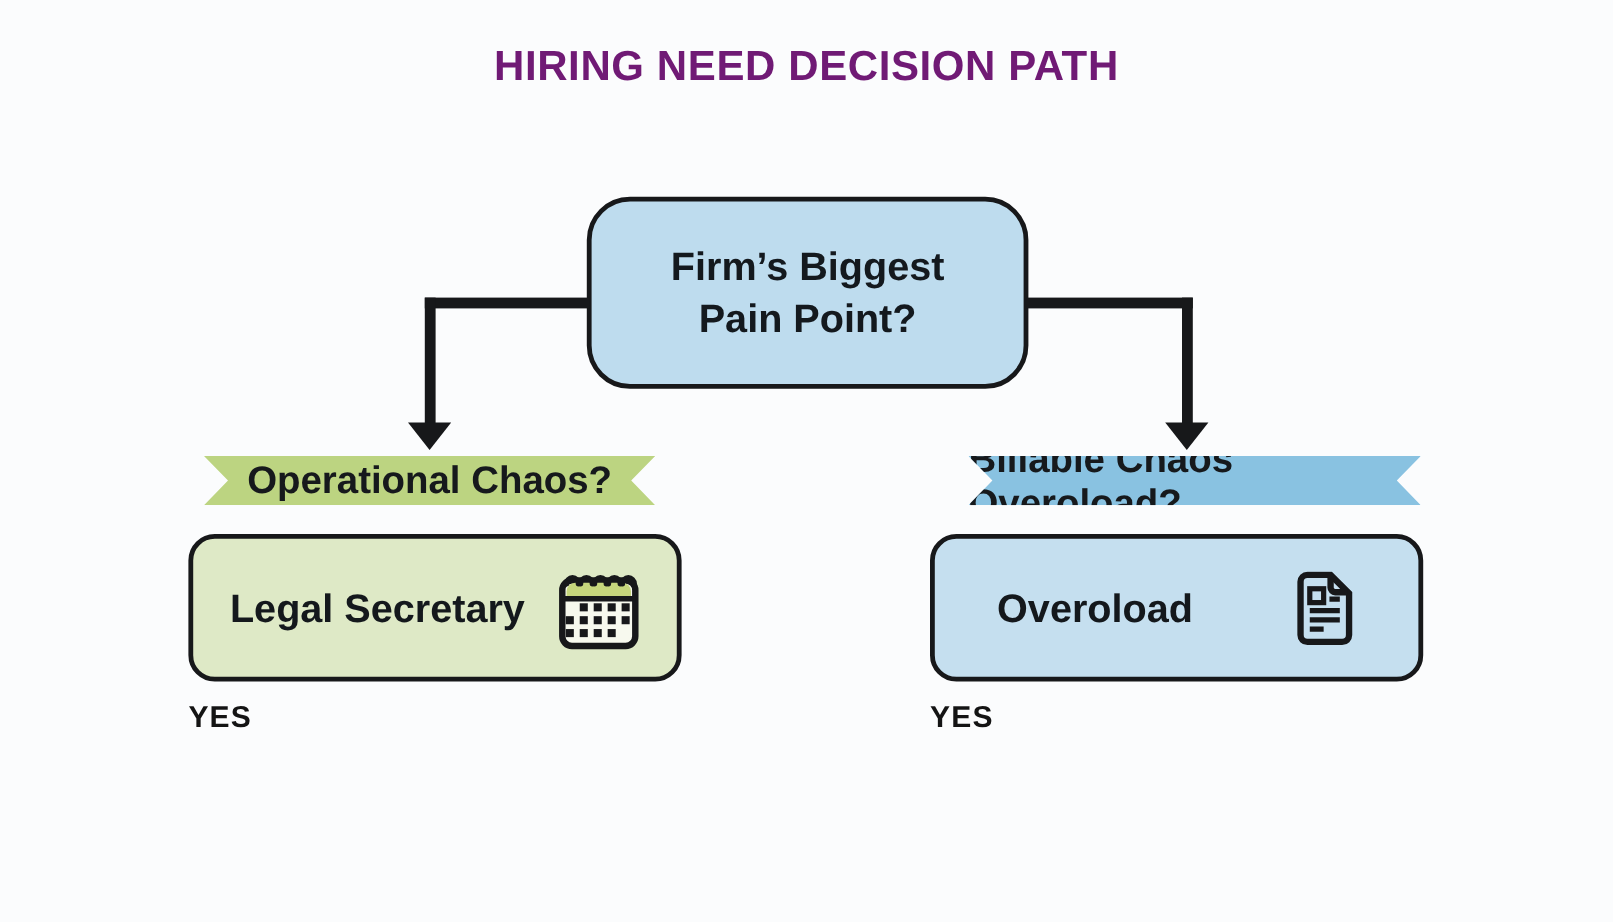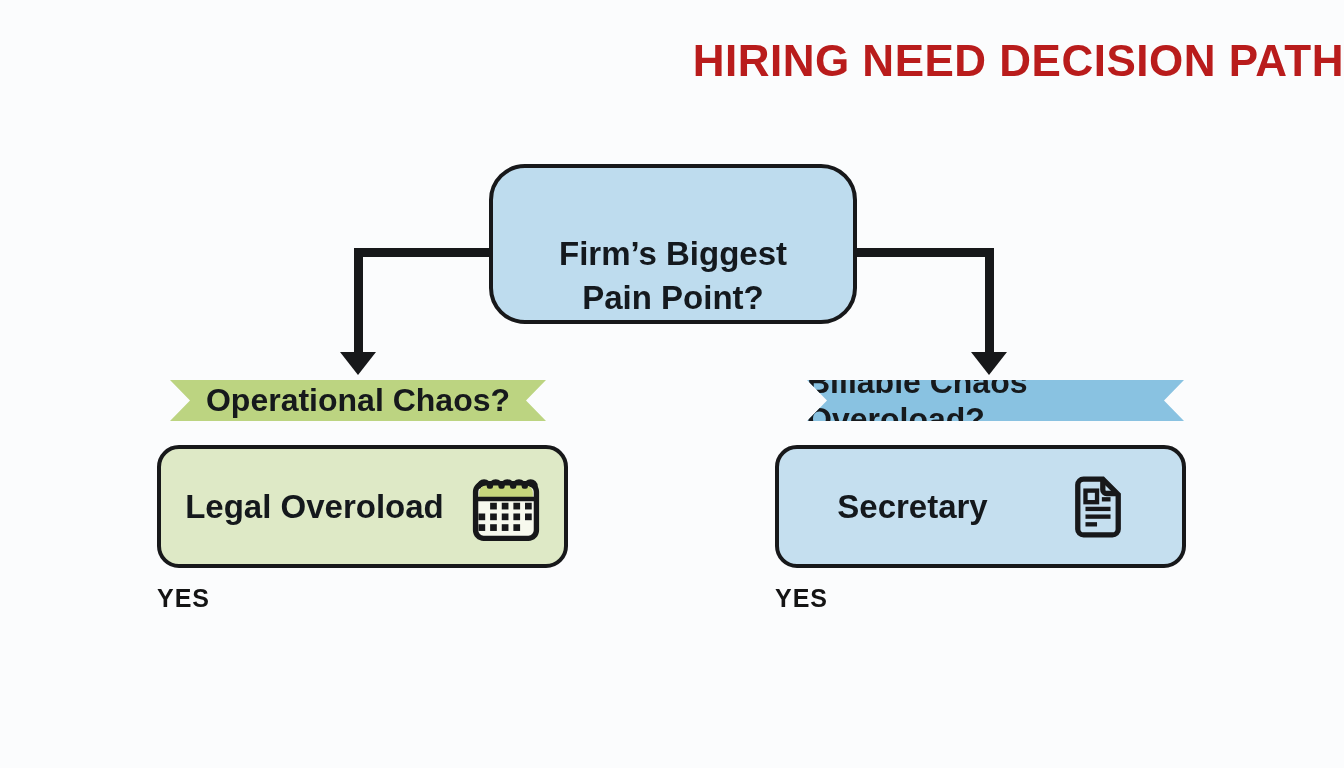--- a/index.html
+++ b/index.html
@@ -5,29 +5,29 @@
   html, body { margin: 0; padding: 0; }
   body { background: var(--background, #fbfcfd); }
   .stage {
     position: relative; width: 1344px; height: 768px;
     background: var(--background, #fbfcfd);
     font-family: "Liberation Sans", sans-serif;
     overflow: hidden;
   }
   .title {
     position: absolute; top: 36px; left: 0; width: 100%;
-    margin: 0; text-align: right;
-    font-size: 44px; font-weight: bold; letter-spacing: 0.5px;
-    color: #b91c1c;
+    margin: 0; text-align: center;
+    font-size: 35px; font-weight: bold; letter-spacing: 0.5px;
+    color: #701a75;
   }
   .root-node {
     position: absolute; left: 489px; top: 164px; width: 360px; height: 152px;
     background: var(--root-fill, #bedcee);
     border: 4px solid var(--outline, #17181a); border-radius: 36px;
-    display: flex; align-items: flex-end; justify-content: center;
+    display: flex; align-items: center; justify-content: center;
   }
   .root-node .node-label {
     font-size: 33px; font-weight: bold; color: #14191e;
     text-align: center; white-space: pre-line; line-height: 1.33;
   }
   .conn { position: absolute; background: var(--outline, #17181a); }
   .conn-left-h  { left: 354px; top: 248px; width: 137px; height: 9px; }
   .conn-left-v  { left: 354px; top: 248px; width: 9px;  height: 107px; }
   .conn-right-h { left: 855px; top: 248px; width: 139px; height: 9px; }
   .conn-right-v { left: 985px; top: 248px; width: 9px;  height: 107px; }
@@ -82,21 +82,21 @@
   <div class="arrowhead right"></div>
 
   <div class="ribbon left">
     <span class="ribbon-label">Operational Chaos?</span>
   </div>
   <div class="ribbon right">
     <span class="ribbon-label">Billable Chaos Overoload?</span>
   </div>
 
   <div class="role-box left">
-    <span class="role-label">Legal Overoload</span>
+    <span class="role-label">Legal Secretary</span>
     <svg class="icon-svg" width="68" height="70" viewBox="0 0 76 78" aria-hidden="true">
       <rect x="4" y="13" width="68" height="61" rx="9" fill="var(--calendar-face, #f7f9ee)" stroke="var(--outline, #17181a)" stroke-width="6"></rect>
       <path d="M8 29 v-6 a8 8 0 0 1 8 -8 h44 a8 8 0 0 1 8 8 v6 z" fill="var(--calendar-header, #c6d67c)"></path>
       <line x1="4" y1="30" x2="72" y2="30" stroke="var(--outline, #17181a)" stroke-width="5"></line>
       <g fill="none" stroke="var(--outline, #17181a)" stroke-width="5" stroke-linecap="round">
         <path d="M8 16 a5.5 5.5 0 0 1 11 0"></path>
         <path d="M21 16 a5.5 5.5 0 0 1 11 0"></path>
         <path d="M34 16 a5.5 5.5 0 0 1 11 0"></path>
         <path d="M47 16 a5.5 5.5 0 0 1 11 0"></path>
         <path d="M60 16 a5.5 5.5 0 0 1 11 0"></path>
@@ -113,21 +113,21 @@
         <rect x="59.25" y="46.25" width="7.5" height="7.5"></rect>
         <rect x="7.25" y="58.25" width="7.5" height="7.5"></rect>
         <rect x="20.25" y="58.25" width="7.5" height="7.5"></rect>
         <rect x="33.25" y="58.25" width="7.5" height="7.5"></rect>
         <rect x="46.25" y="58.25" width="7.5" height="7.5"></rect>
       </g>
     </svg>
   </div>
 
   <div class="role-box right">
-    <span class="role-label">Secretary</span>
+    <span class="role-label">Overoload</span>
     <svg class="icon-svg" width="52" height="62" viewBox="0 0 54 64" aria-hidden="true">
       <g fill="none" stroke="var(--outline, #17181a)" stroke-width="5.5">
         <path d="M12 3 h20 l16 16 v36 a6 6 0 0 1 -6 6 H12 a6 6 0 0 1 -6 -6 V9 a6 6 0 0 1 6 -6 z"></path>
         <path d="M32 4 v10 a4 4 0 0 0 4 4 h11"></path>
       </g>
       <g fill="none" stroke="var(--outline, #17181a)" stroke-width="4.5">
         <rect x="14" y="15" width="12" height="12"></rect>
         <line x1="31" y1="24" x2="40" y2="24"></line>
         <line x1="14" y1="34" x2="40" y2="34"></line>
         <line x1="14" y1="42" x2="40" y2="42"></line>

